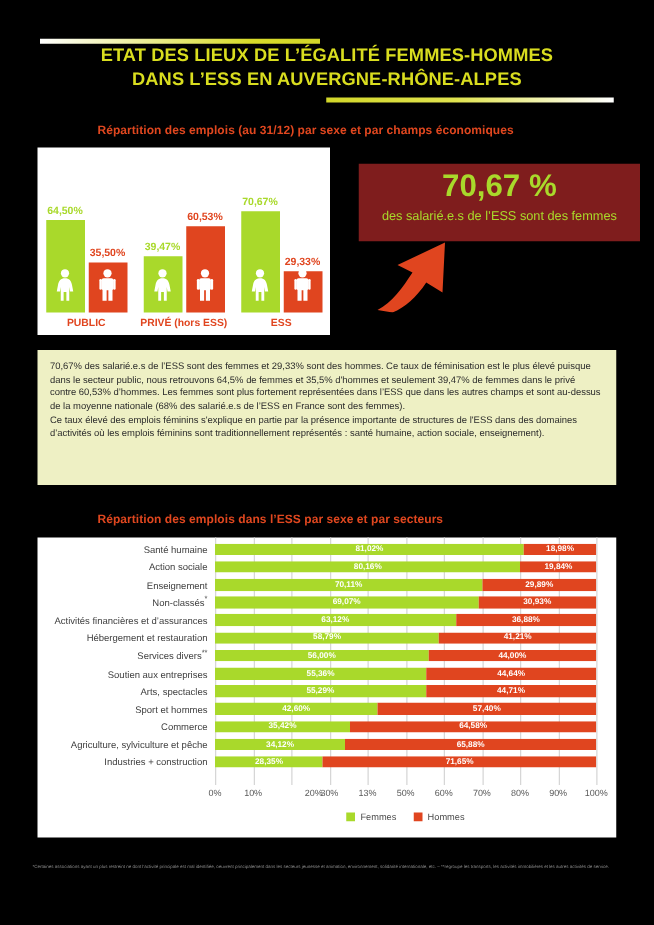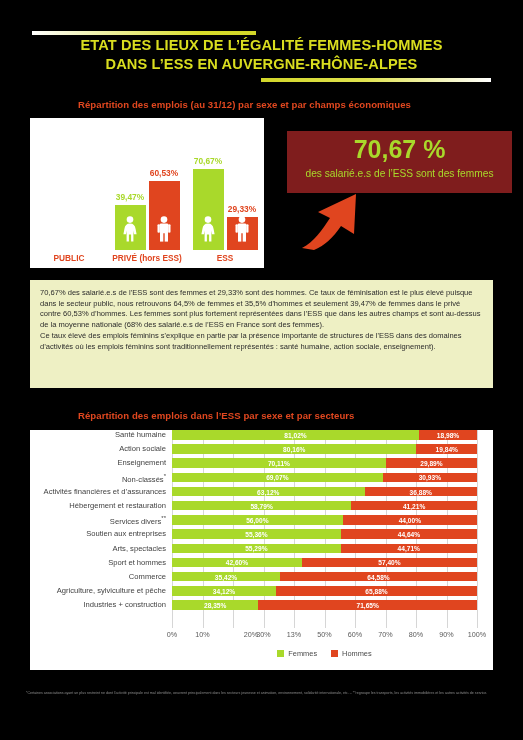--- a/index.html
+++ b/index.html
@@ -107,21 +107,21 @@
   }
   .para-box p { margin: 0; }
 
   
   .hchart {
     position: absolute; left: 30px; top: 430px;
     width: 463px; height: 240px; background: #ffffff;
   }
   .hrow {
     position: relative; height: 14.2px;
-    display: flex; align-items: flex-start;
+    display: flex; align-items: flex-end;
   }
   .hlabel {
     width: 142px; padding-right: 6px; text-align: right;
     font-size: 7.6px; color: #3f3f3f; white-space: nowrap;
   }
   .hlabel sup { font-size: 6px; }
   .htrack {
     position: relative; width: 305px; height: 9.5px;
     display: flex; overflow: hidden;
   }
@@ -176,20 +176,40 @@
   <div class="main-title">
     <span class="l1">ETAT DES LIEUX DE L’ÉGALITÉ FEMMES-HOMMES</span>
     <span class="l2">DANS L’ESS EN AUVERGNE-RHÔNE-ALPES</span>
   </div>
 
   <div class="sec-title" id="sec-title-1">Répartition des emplois (au 31/12) par sexe et par champs économiques</div>
 
   <div class="col-panel">
     <div class="col-groups" id="col-groups">
         <div class="col-group">
+          <div class="col-pair">
+            <div class="col-bar f" style="height: 73.53px;">
+              <div class="col-val">64,50%</div>
+              <div class="fig"><svg width="16" height="26" viewBox="0 0 16 26">
+                  <circle cx="8" cy="3.6" r="3.3" fill="#fff"></circle>
+                  <path d="M8 7.6 C4.6 7.6 3 9.6 2.4 13 L1.4 18.2 L4 18.2 L4.6 14.6 L4.6 25.6 L6.9 25.6 L6.9 18.6 L9.1 18.6 L9.1 25.6 L11.4 25.6 L11.4 14.6 L12 18.2 L14.6 18.2 L13.6 13 C13 9.6 11.4 7.6 8 7.6 Z" fill="#fff"></path>
+                </svg></div>
+            </div>
+            <div class="col-bar m" style="height: 40.47px;">
+              <div class="col-val">35,50%</div>
+              <div class="fig"><svg width="16" height="26" viewBox="0 0 16 26">
+                  <circle cx="8" cy="3.6" r="3.3" fill="#fff"></circle>
+                  <rect x="3.3" y="7.6" width="9.4" height="9.6" rx="1.6" fill="#fff"></rect>
+                  <rect x="1.5" y="8.2" width="2" height="8.6" rx="1" fill="#fff"></rect>
+                  <rect x="12.5" y="8.2" width="2" height="8.6" rx="1" fill="#fff"></rect>
+                  <rect x="4.0" y="16.6" width="3.3" height="9" fill="#fff"></rect>
+                  <rect x="8.7" y="16.6" width="3.3" height="9" fill="#fff"></rect>
+                </svg></div>
+            </div>
+          </div>
           <div class="grp-label">PUBLIC</div>
         </div>
         <div class="col-group">
           <div class="col-pair">
             <div class="col-bar f" style="height: 44.9958px;">
               <div class="col-val">39,47%</div>
               <div class="fig"><svg width="16" height="26" viewBox="0 0 16 26">
                   <circle cx="8" cy="3.6" r="3.3" fill="#fff"></circle>
                   <path d="M8 7.6 C4.6 7.6 3 9.6 2.4 13 L1.4 18.2 L4 18.2 L4.6 14.6 L4.6 25.6 L6.9 25.6 L6.9 18.6 L9.1 18.6 L9.1 25.6 L11.4 25.6 L11.4 14.6 L12 18.2 L14.6 18.2 L13.6 13 C13 9.6 11.4 7.6 8 7.6 Z" fill="#fff"></path>
                 </svg></div>

